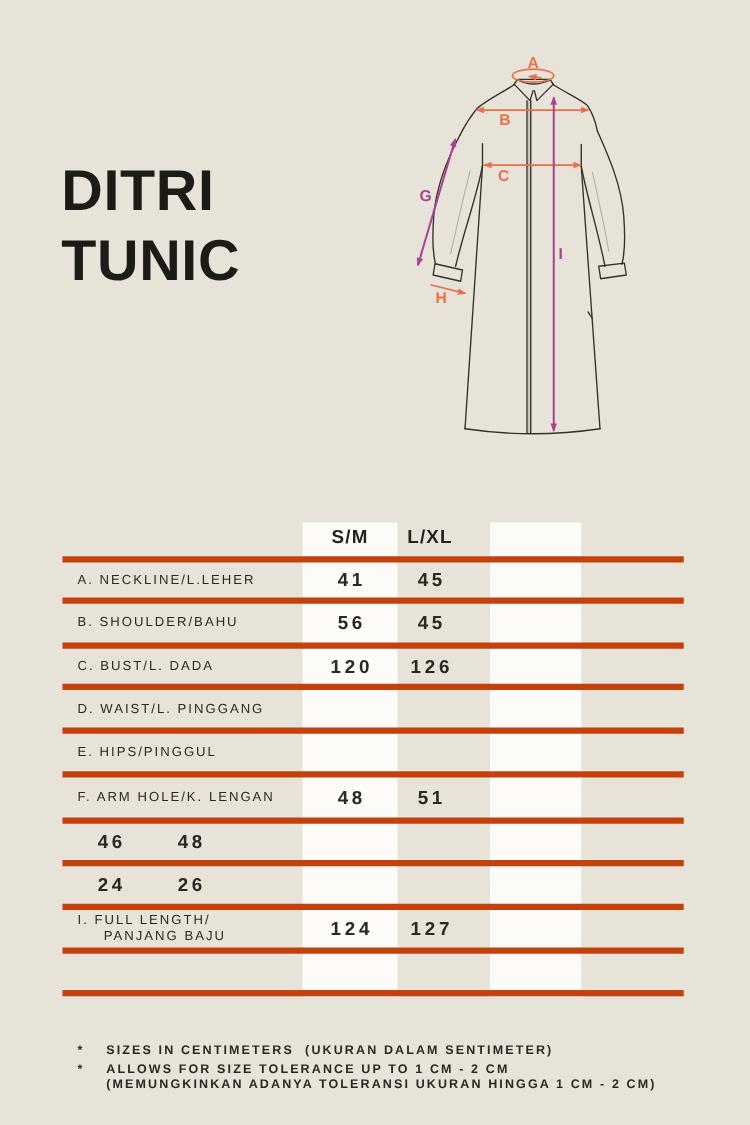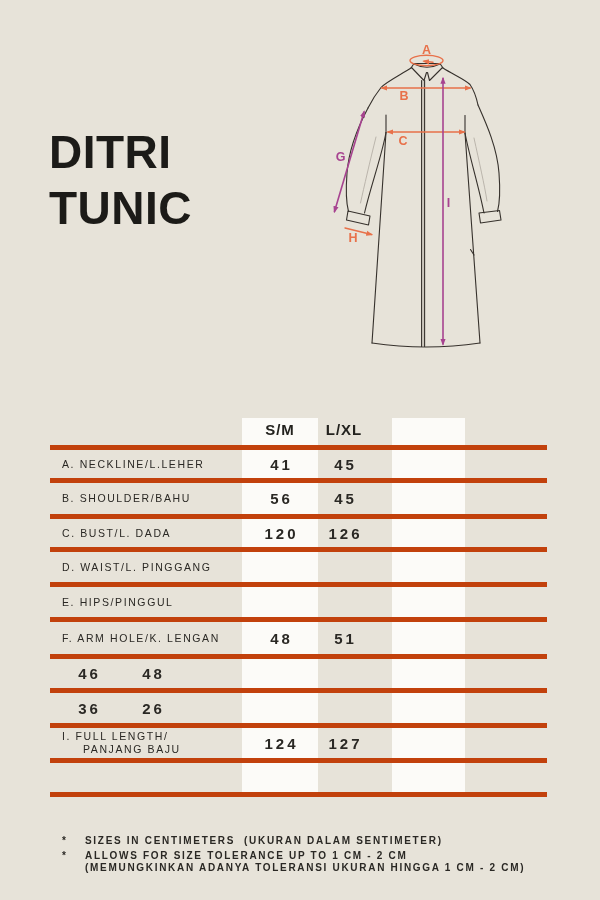--- a/index.html
+++ b/index.html
@@ -203,21 +203,21 @@
     </div>
 
     <div class="trow rG">
       <div class="c sm val">46</div>
       <div class="c lxl val">48</div>
       <div class="c emp"></div>
         <div class="c rest"></div>
     </div>
 
     <div class="trow rH">
-      <div class="c sm val">36</div>
+      <div class="c sm val">24</div>
       <div class="c lxl val">26</div>
       <div class="c emp"></div>
         <div class="c rest"></div>
     </div>
 
     <div class="trow rI">
       <div class="c lab">
         <div>I.  FULL LENGTH/</div>
         <div class="l2 l2w">PANJANG BAJU</div>
       </div>

